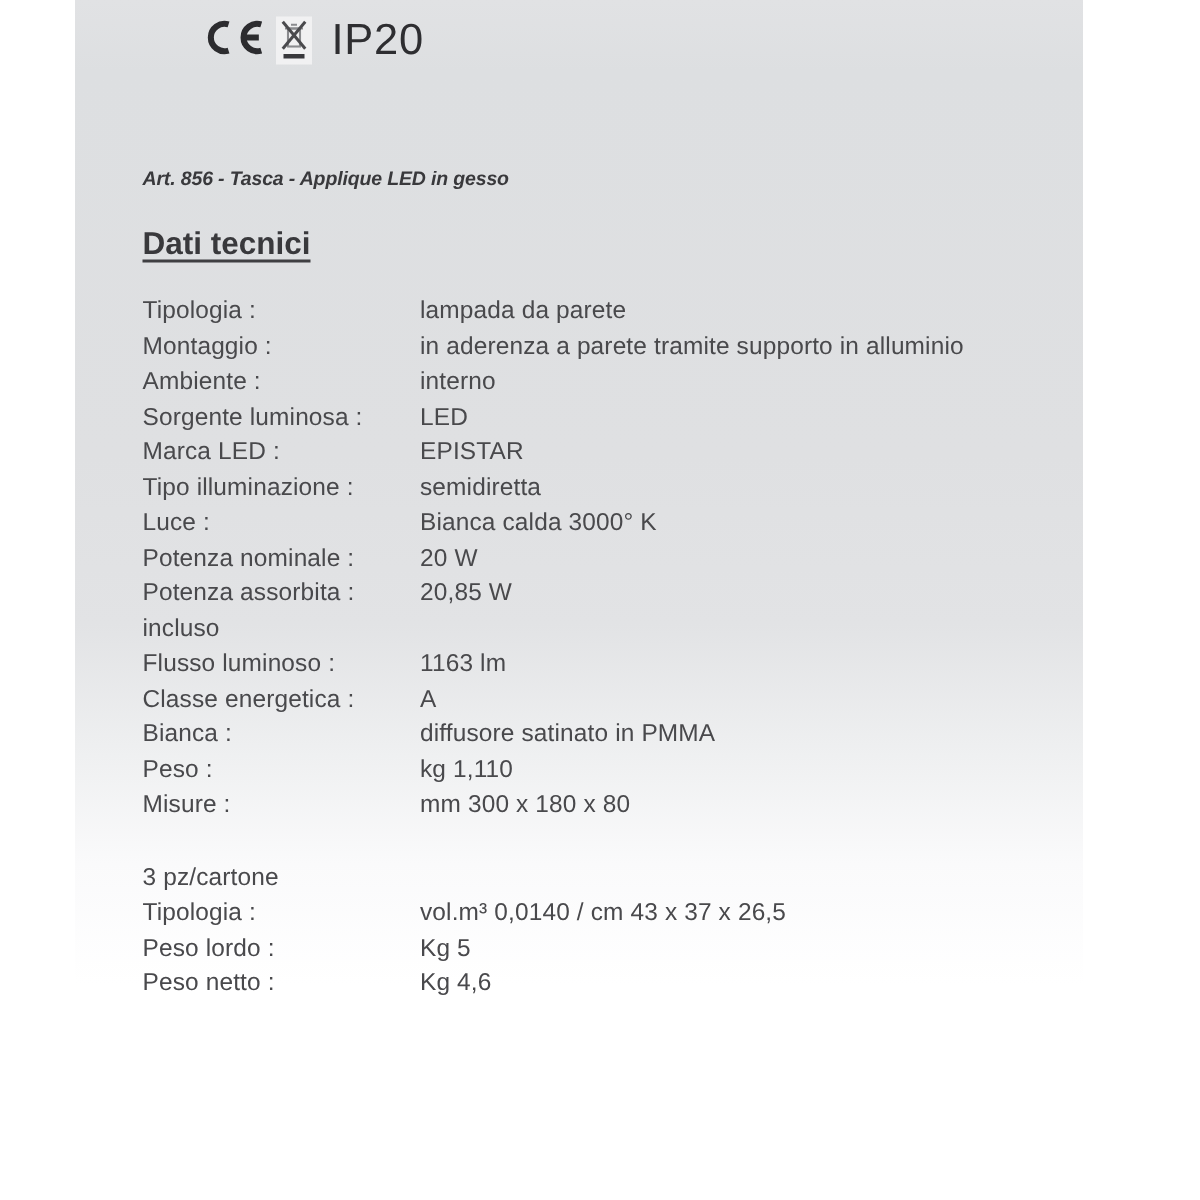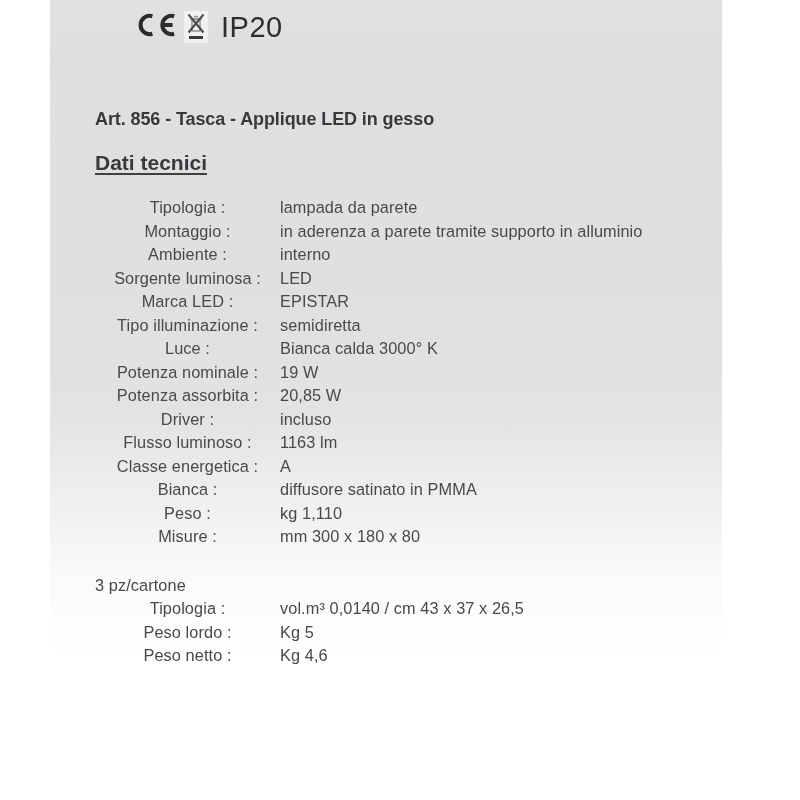--- a/index.html
+++ b/index.html
@@ -20,32 +20,33 @@
   .ce-mark{display:block;margin-right:7px;}
   .weee{
     display:flex;align-items:center;justify-content:center;
     width:24px;height:32px;background:#f1f1f2;margin-right:13px;
   }
   .ip-rating{
     font-size:29px;line-height:29px;color:#2e2e31;letter-spacing:0.5px;
   }
   .title{
     margin:64px 0 0 45px;
-    font-size:18px;font-weight:bold;color:#39393c;letter-spacing:-0.1px;
+    font-size:13px;font-weight:bold;color:#39393c;letter-spacing:-0.1px;
     line-height:22px;
+    font-style:italic;
   }
   .section-heading{
     display:inline-block;
     margin:23px 0 0 45px;
     font-size:21px;font-weight:bold;color:#39393c;
     line-height:19px;
     border-bottom:2px solid #3f3f42;
     padding-bottom:1px;
   }
-  .spec-table{margin:21px 0 0 45px;text-align:center;}
+  .spec-table{margin:21px 0 0 45px;}
   .spec-table.packaging{margin-top:25px;}
   .spec-row{display:flex;line-height:23.5px;}
   .spec-label{
     flex:0 0 185px;font-size:16.3px;color:#49494c;letter-spacing:0.1px;
     white-space:pre;
   }
   .spec-value{
     font-size:16.3px;color:#49494c;letter-spacing:0.1px;white-space:pre;
   }
 </style>
@@ -103,28 +104,27 @@
       <div class="spec-row">
         <span class="spec-label">Tipo illuminazione :</span>
         <span class="spec-value">semidiretta</span>
       </div>
       <div class="spec-row">
         <span class="spec-label">Luce :</span>
         <span class="spec-value">Bianca calda 3000° K</span>
       </div>
       <div class="spec-row">
         <span class="spec-label">Potenza nominale :</span>
-        <span class="spec-value">19 W</span>
+        <span class="spec-value">20 W</span>
       </div>
       <div class="spec-row">
         <span class="spec-label">Potenza assorbita :</span>
         <span class="spec-value">20,85 W</span>
       </div>
       <div class="spec-row">
-        <span class="spec-label">Driver :</span>
         <span class="spec-value">incluso</span>
       </div>
       <div class="spec-row">
         <span class="spec-label">Flusso luminoso :</span>
         <span class="spec-value">1163 lm</span>
       </div>
       <div class="spec-row">
         <span class="spec-label">Classe energetica :</span>
         <span class="spec-value">A</span>
       </div>

